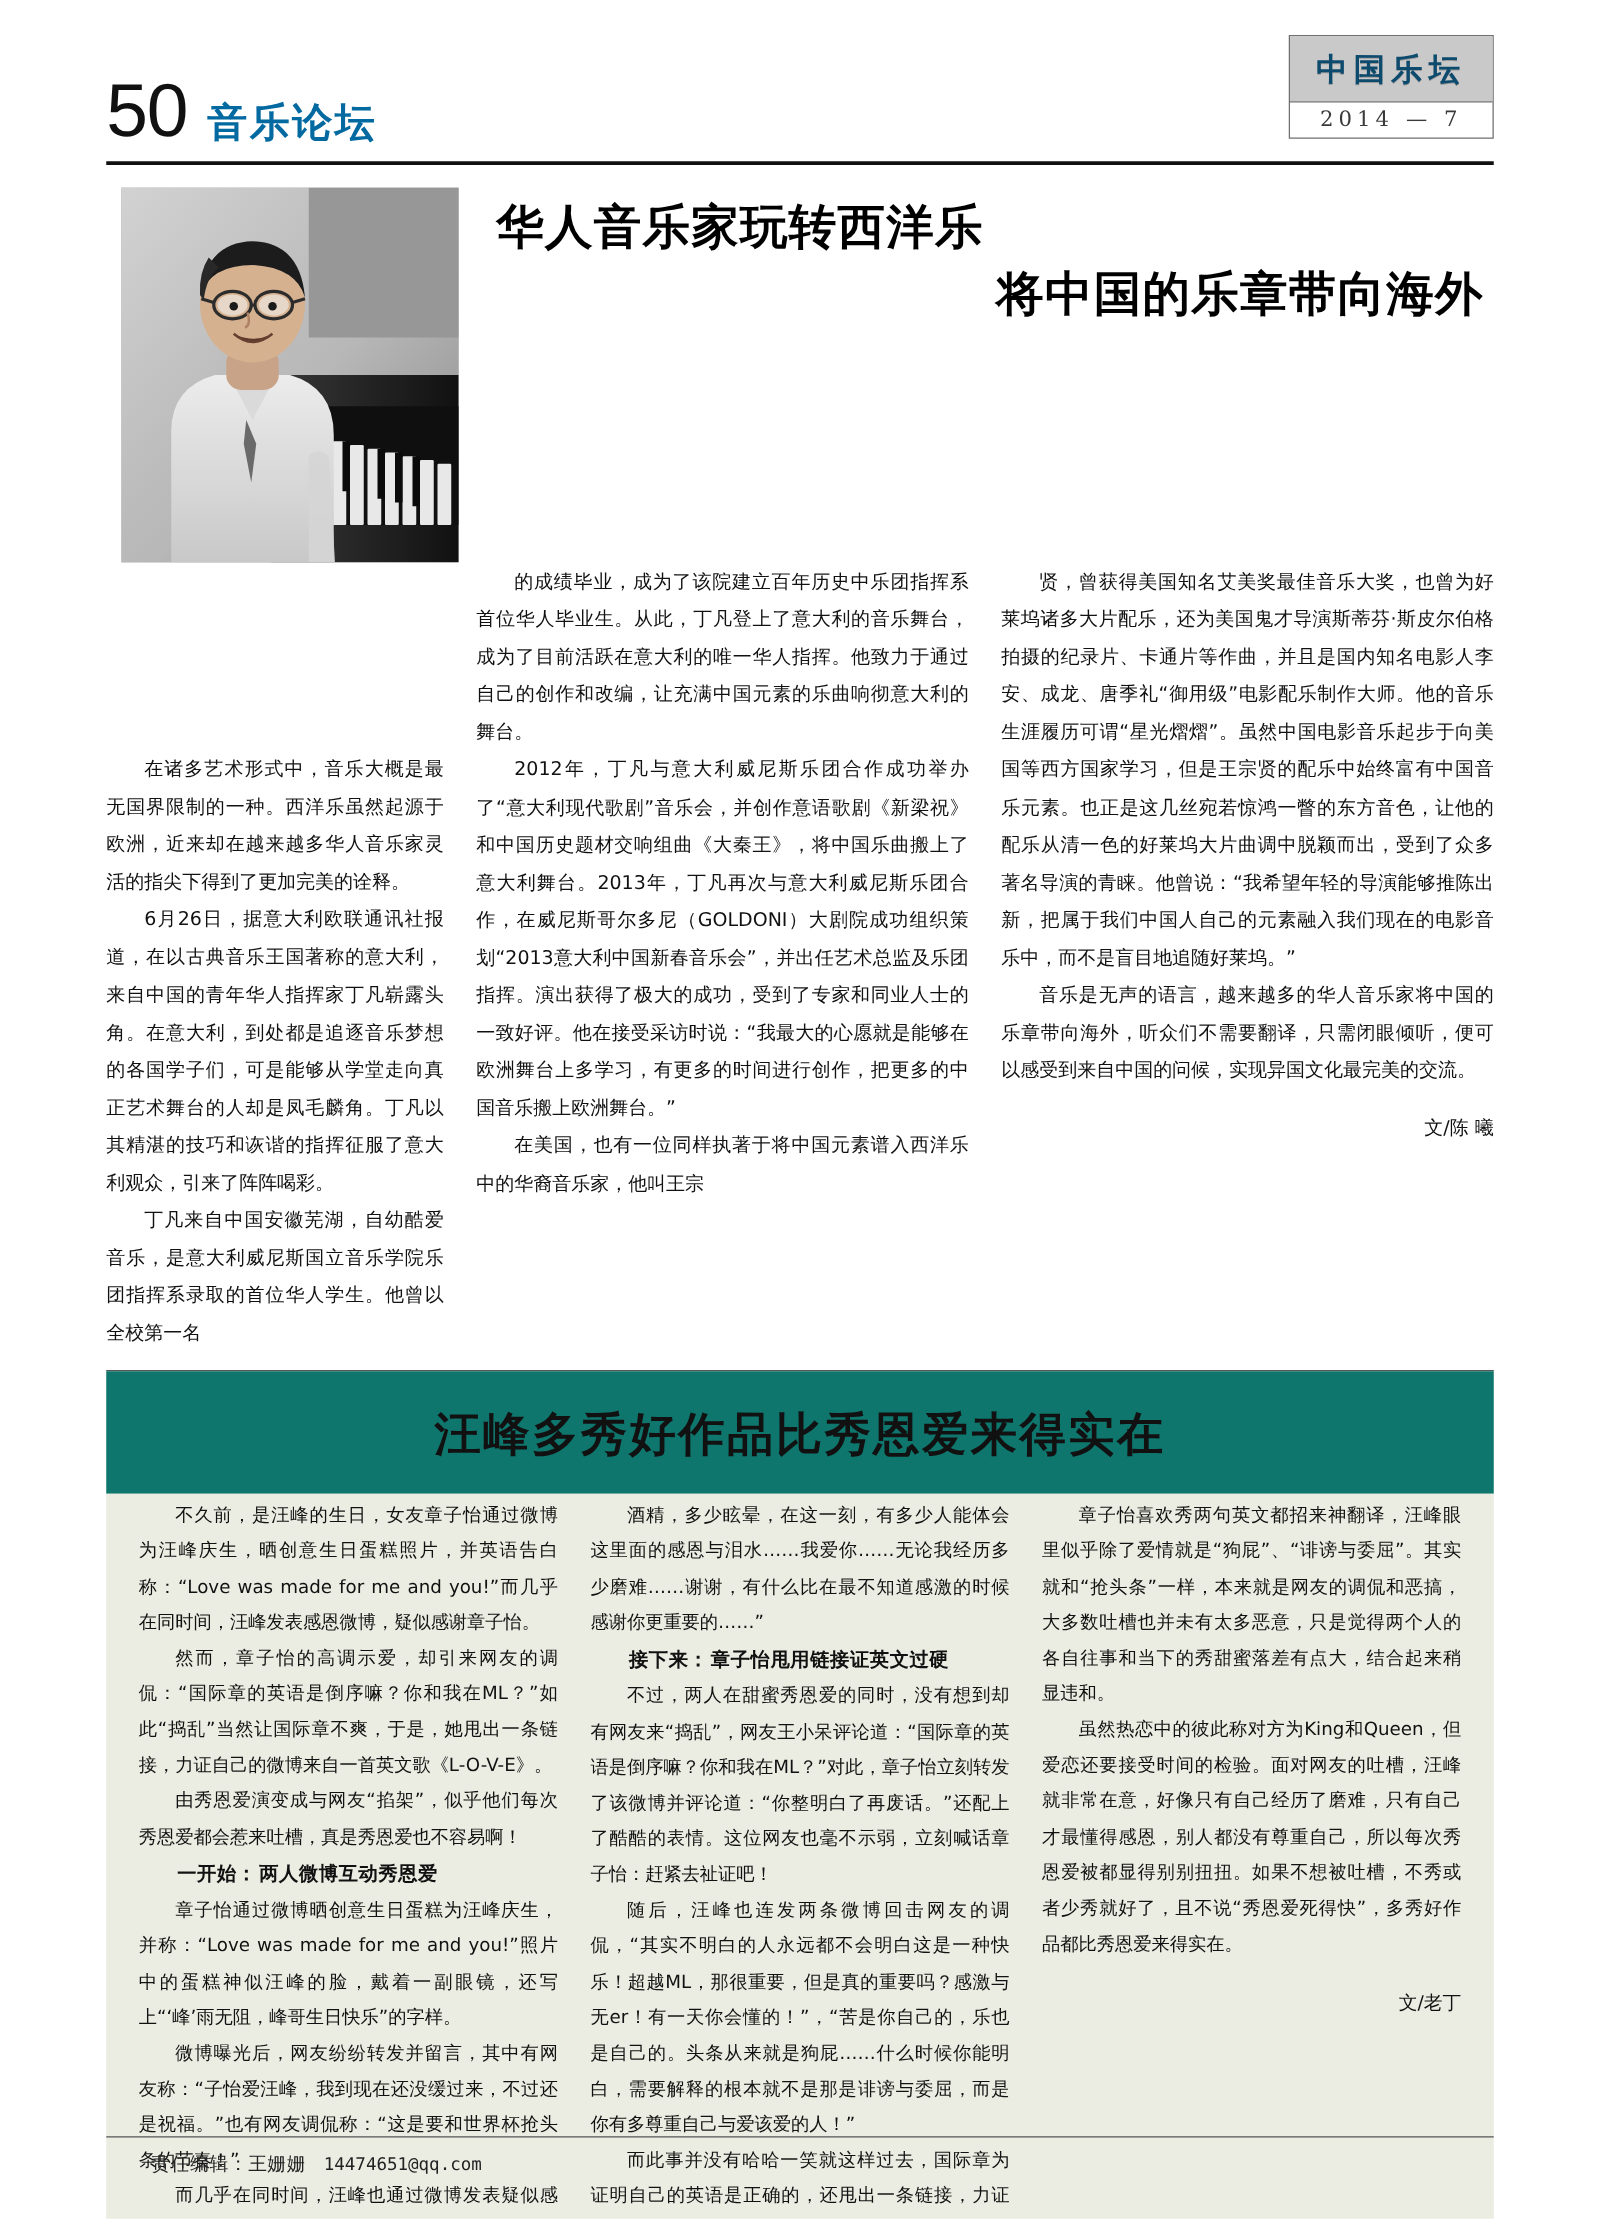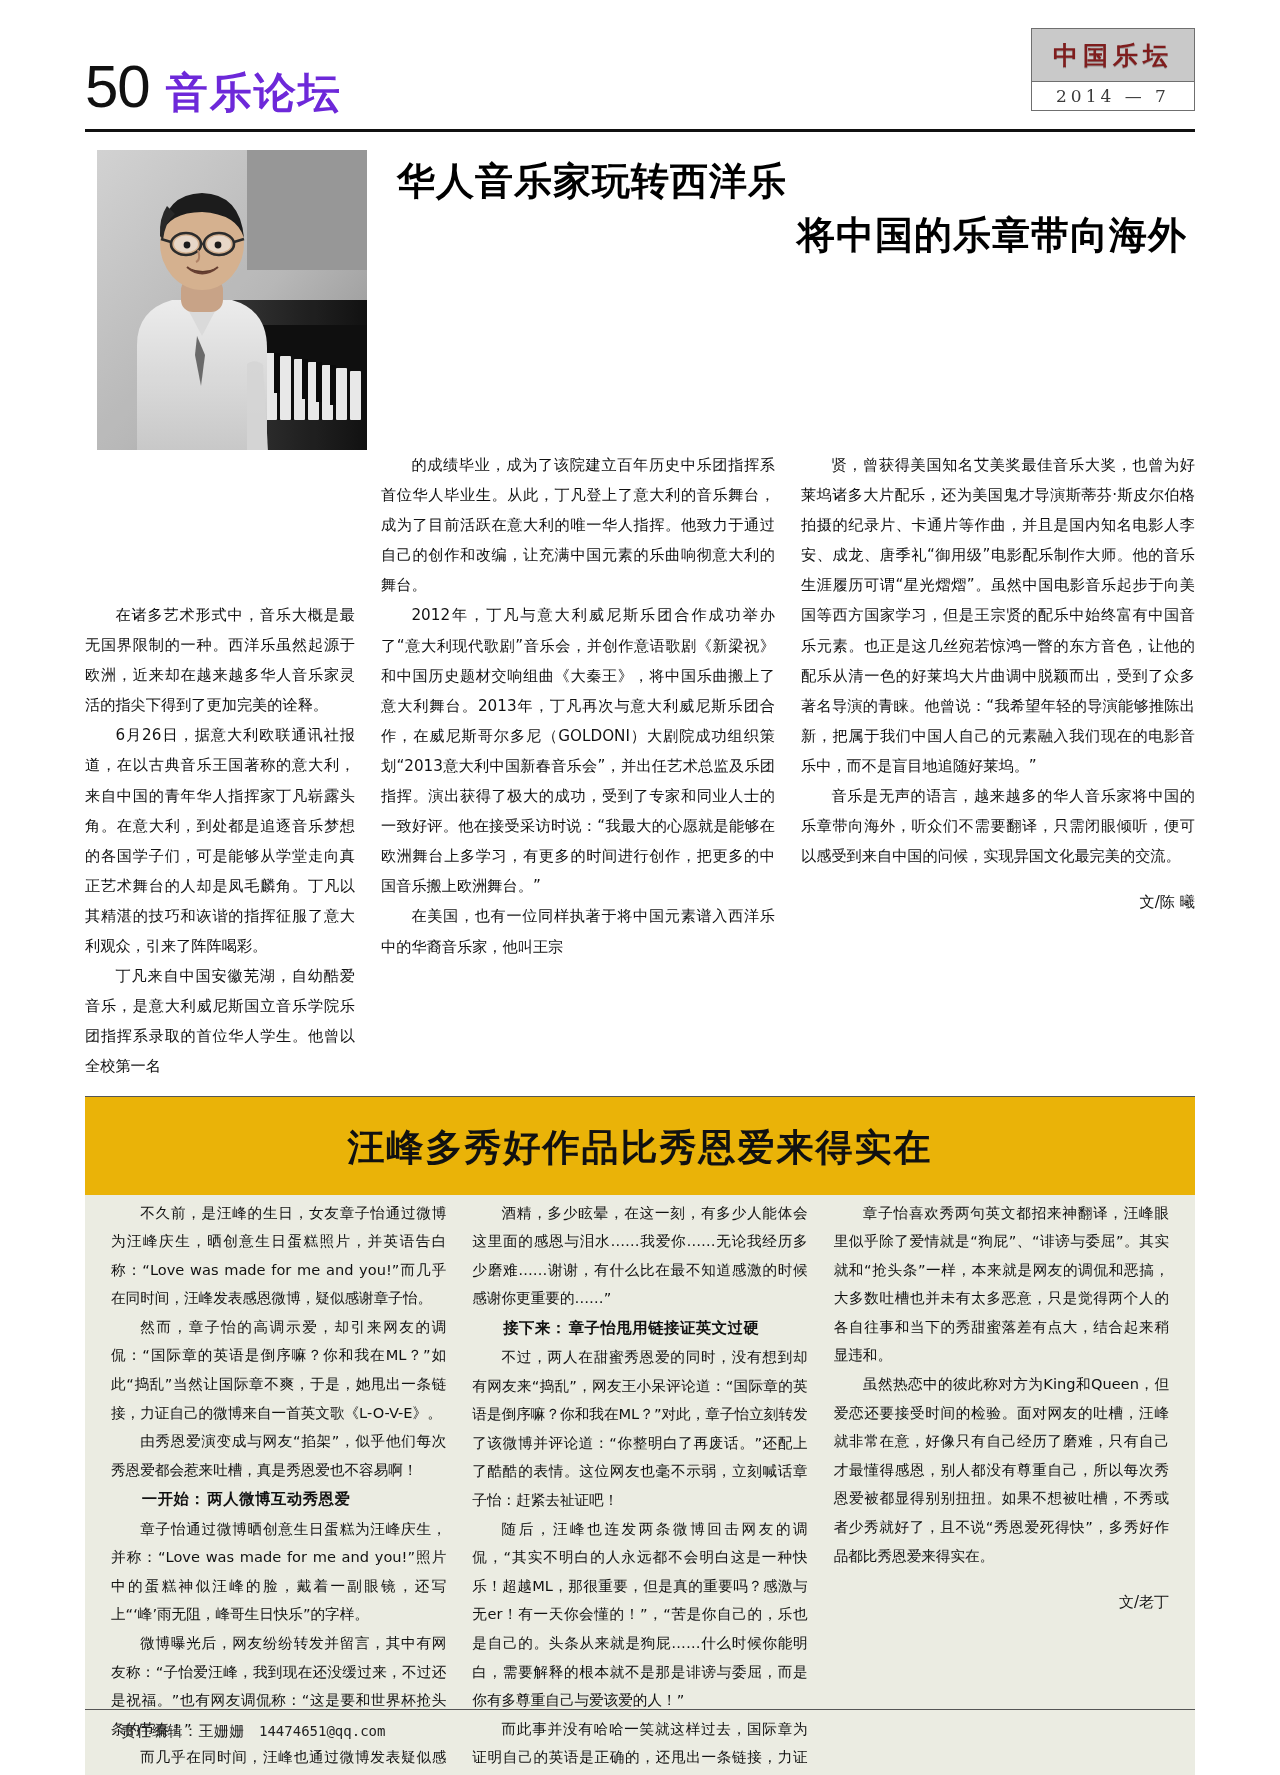--- a/index.html
+++ b/index.html
@@ -9,24 +9,24 @@
     font-family:"DejaVu Sans","Liberation Sans",sans-serif;
     color:#111;
     -webkit-font-smoothing:antialiased;
   }
   .page{position:relative;width:1280px;height:1775px;box-sizing:border-box;padding:0;}
 
   
   .header{position:relative;height:95px;margin:28px 85px 0 85px;}
   .folio{position:absolute;left:0;bottom:2px;display:flex;align-items:baseline;}
   .folio-num{font-family:"Liberation Sans",sans-serif;font-size:60px;font-weight:400;line-height:.92;letter-spacing:-1px;color:#111;}
-  .folio-sec{font-family:"DejaVu Sans","Liberation Sans",sans-serif;font-size:42px;font-weight:700;color:#6d28d9;margin-left:16px;letter-spacing:2px;}
+  .folio-sec{font-family:"DejaVu Sans","Liberation Sans",sans-serif;font-size:32px;font-weight:700;color:#0369a1;margin-left:16px;letter-spacing:2px;}
   .masthead{position:absolute;right:0;top:0;width:162px;border:1.5px solid #6f6f6f;}
   .masthead-logo{background:#c9c9c9;height:52px;display:flex;align-items:center;justify-content:center;
-     font-family:"DejaVu Serif","Liberation Serif",serif;font-size:25px;font-weight:700;color:#7f1d1d;
+     font-family:"DejaVu Serif","Liberation Serif",serif;font-size:25px;font-weight:700;color:#0c4a6e;
      letter-spacing:5px;text-shadow:0 1px 0 #9a9a9a;}
   .masthead-year{border-top:1.5px solid #6f6f6f;height:28px;display:flex;align-items:center;justify-content:center;
      font-family:"DejaVu Serif","Liberation Serif",serif;font-size:17px;color:#3a3a3a;letter-spacing:4px;}
   .rule{margin:6px 85px 0 85px;border-top:3px solid #111;}
 
   
   .a1{margin:0 85px;position:relative;}
   .a1-top{display:flex;align-items:flex-start;padding-left:12px;}
   .photo{width:270px;height:300px;flex:0 0 270px;margin-top:18px;position:relative;overflow:hidden;background:#b9b9b9;}
   .photo svg{display:block;width:100%;height:100%;}
@@ -40,21 +40,21 @@
   .a1-c{font-size:15.2px;line-height:1.98;text-align:justify;text-justify:inter-ideograph;color:#111;}
   .a1-c p{margin:0;text-indent:2em;}
   .col-a{width:270px;flex:0 0 270px;}
   .col-b{flex:1;padding-left:26px;}
   .col-c{flex:1;padding-left:26px;}
   .col-a-pad{height:320px;}
   .sign{text-align:right;margin-top:16px;font-size:15.2px;}
 
   
   .a2{margin:14px 85px 0 85px;border-top:1.5px solid #555;padding-top:0;}
-  .a2-band{background:#eab308;padding:26px 0 22px 0;}
+  .a2-band{background:#0f766e;padding:26px 0 22px 0;}
   .a2-hl{text-align:center;font-family:"DejaVu Serif","Liberation Serif",serif;
      font-weight:700;font-size:37px;letter-spacing:2px;color:#111;}
   .a2-body{background:#ebece2;display:flex;padding:4px 26px 30px 26px;}
   .a2-c{flex:1;font-size:14.6px;line-height:1.96;text-align:justify;text-justify:inter-ideograph;color:#111;}
   .a2-c + .a2-c{padding-left:26px;}
   .a2-c p{margin:0;text-indent:2em;}
   .subh{font-weight:700;font-size:15.4px;margin:2px 0 0 0;text-indent:0;letter-spacing:.5px;}
   .subh.indent{text-indent:2em;}
   .subh .lead{margin-right:2px;}
   .a2-sign{text-align:right;margin-top:18px;font-size:15px;}

